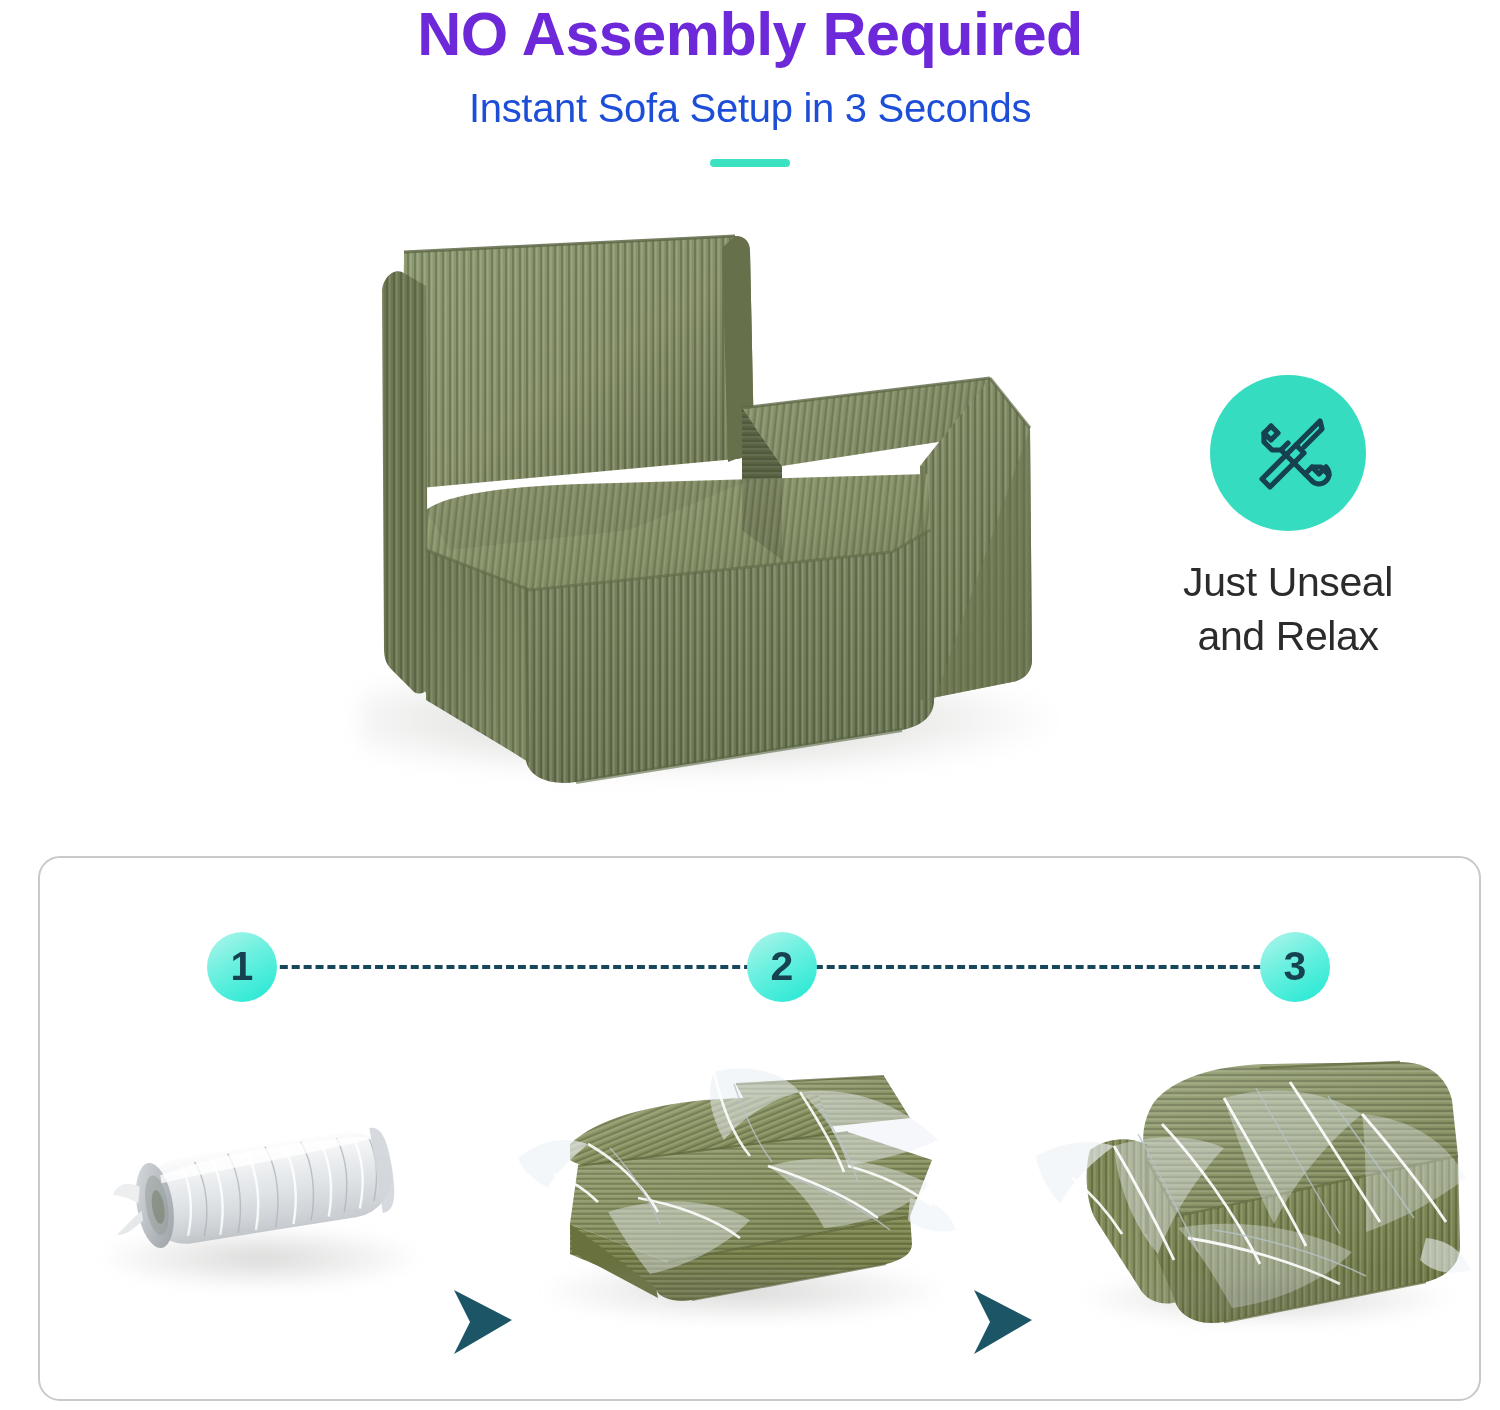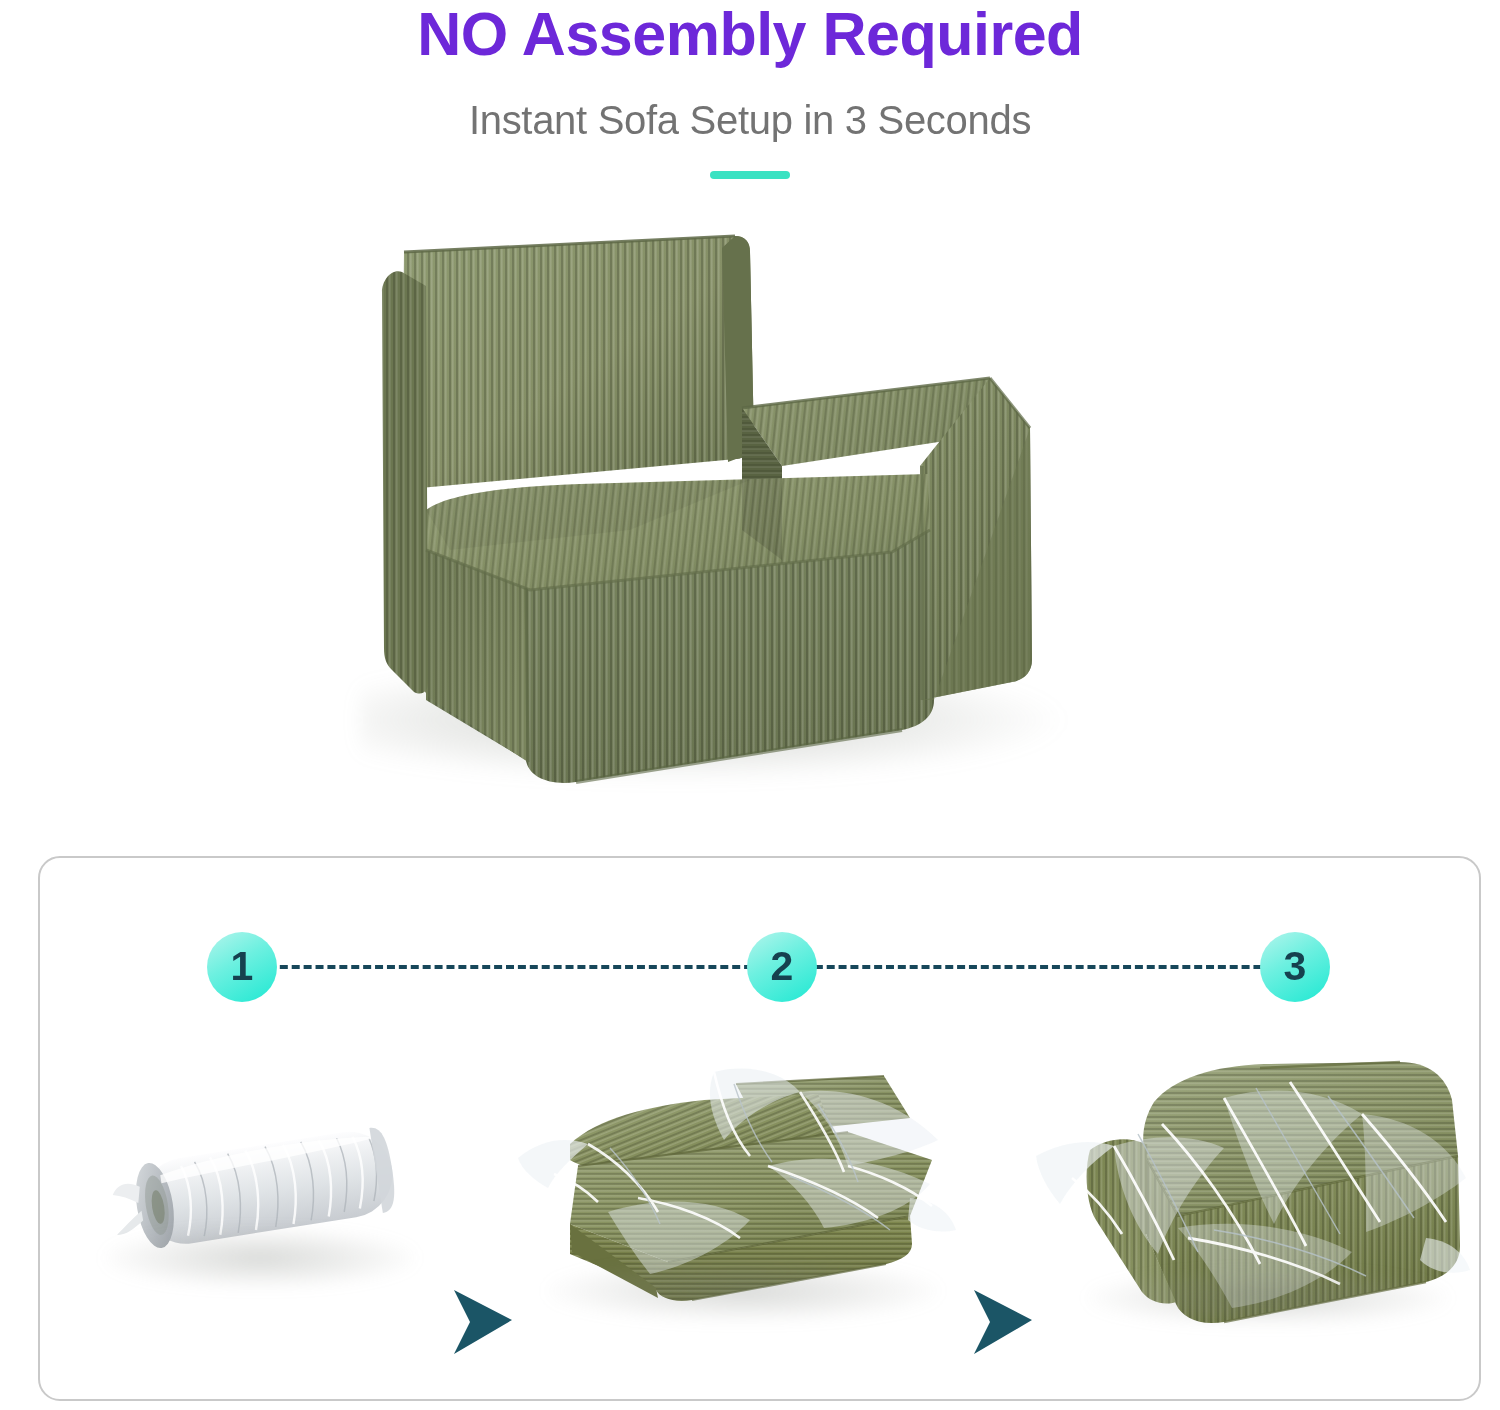--- a/index.html
+++ b/index.html
@@ -26,27 +26,27 @@
     margin: 0;
     padding-top: 2px;
     font-size: 61px;
     line-height: 1.05;
     font-weight: 700;
     letter-spacing: -0.5px;
     color: #6d28d9;
     font-family: "Liberation Sans", sans-serif;
   }
   .subhead {
-    margin: 12px;
+    margin: 0;
     padding-top: 20px;
     font-size: 40px;
     line-height: 1.1;
     font-weight: 400;
     letter-spacing: -0.3px;
-    color: #737373;
+    color: #1d4ed8;
   }
   .accent-bar {
     width: 80px;
     height: 8px;
     border-radius: 4px;
     background: #3ae2c2;
     margin: 29px auto 0 auto;
   }
 
   
@@ -297,20 +297,41 @@
       <path d="M96,320 L200,360 L562,322 L600,300" stroke="#626d49" stroke-width="3" fill="none" opacity="0.65"></path>
       <path d="M196,358 L198,532" stroke="#5e6946" stroke-width="3" fill="none" opacity="0.7"></path>
       <path d="M246,552 L572,500" stroke="#5a6543" stroke-width="4" fill="none" opacity="0.6"></path>
       <path d="M592,236 L592,470" stroke="#5e6946" stroke-width="3" fill="none" opacity="0.6"></path>
 
       <path d="M96,280 C120,262 190,256 250,254 L420,250 L300,300 L120,320 Z" fill="#000" opacity="0.05"></path>
       <path d="M412,178 L452,236 L452,330 L412,300 Z" fill="#000" opacity="0.12"></path>
     </svg>
   </div>
 
+  <div class="badge">
+    <div class="badge-circle">
+      <svg width="92" height="92" viewBox="0 0 92 92">
+        <g fill="none" stroke="#16414f" stroke-width="5.2" stroke-linecap="round" stroke-linejoin="round">
+
+          <path d="M29,19 L22,26 L22,35 L30,43 L39,43 L46,36"></path>
+          <path d="M29,19 L36,26 L29,33 L22,26"></path>
+          <path d="M39,43 L70,74"></path>
+          <path d="M63,67 L70,60 L79,60 L87,68"></path>
+
+          <path d="M70,74 C74,78 80,78 84,74 C88,70 88,64 84,60"></path>
+          <path d="M84,60 L77,67 L70,60"></path>
+
+          <path d="M20,72 L28,80 L62,46 L54,38 Z"></path>
+          <path d="M54,38 L66,26 L72,20 L78,14 L80,22 L74,28 L62,40"></path>
+        </g>
+      </svg>
+    </div>
+    <p class="badge-label">Just Unseal
+and Relax</p>
+  </div>
 </div>
 
 <div class="steps-panel">
 
   <div class="timeline">
     <div class="dash-line dash-a"></div>
     <div class="dash-line dash-b"></div>
 
     <div class="step-dot dot-1">
       <span>1</span>

